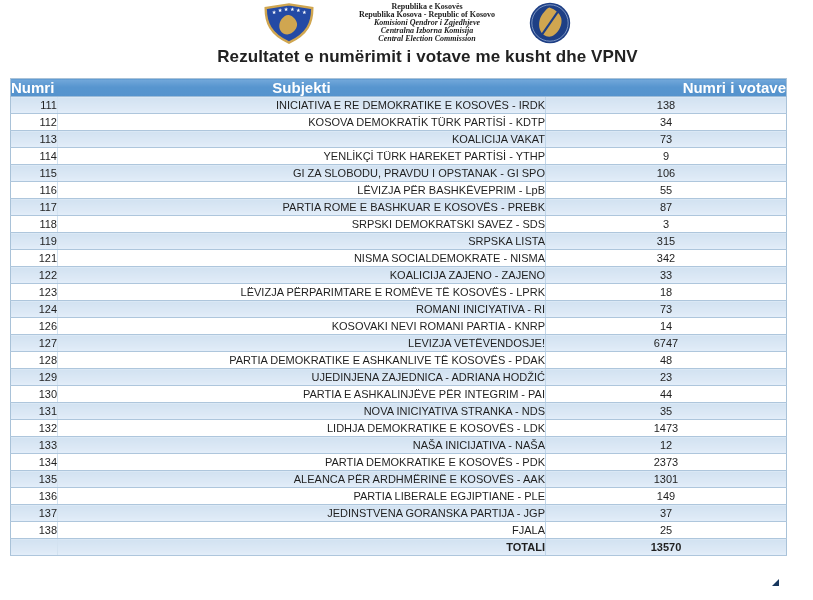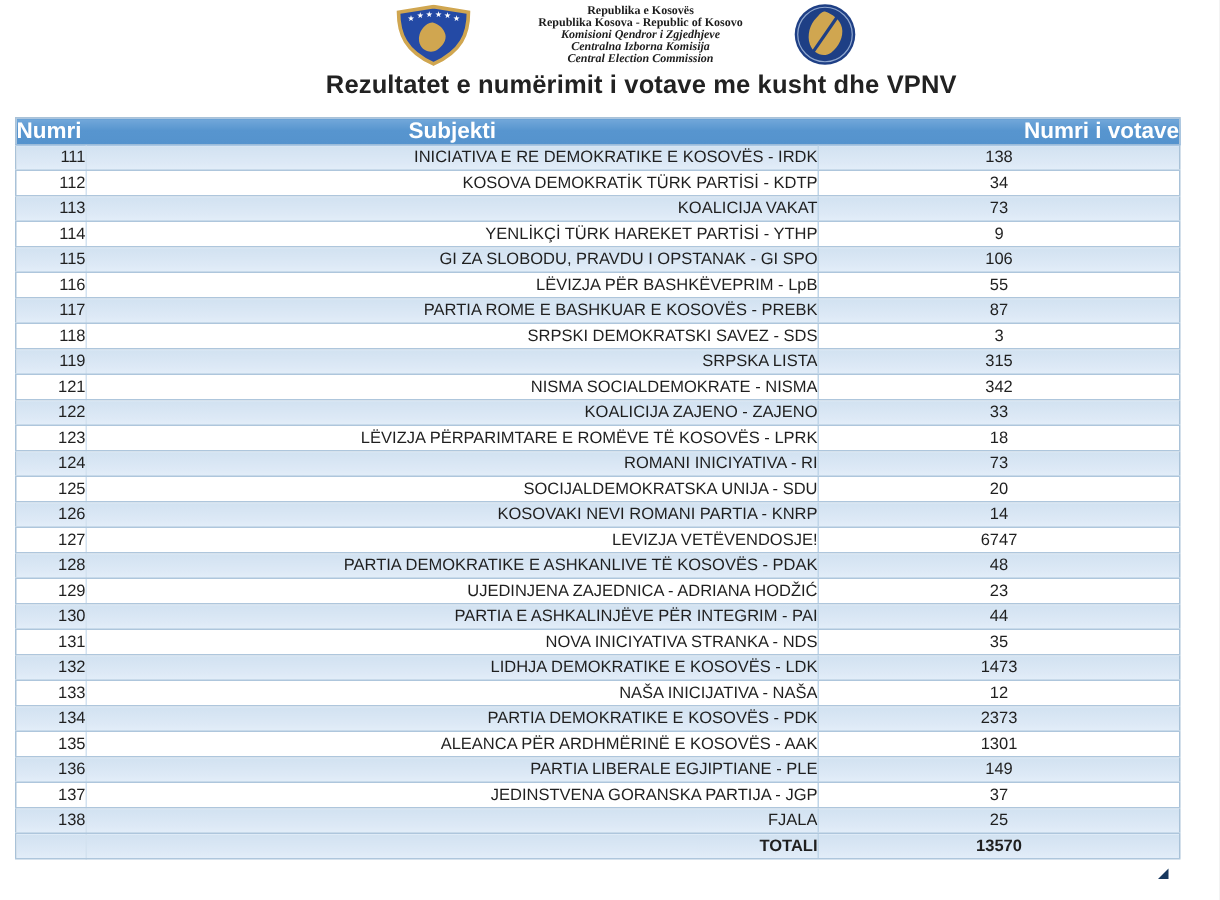--- a/index.html
+++ b/index.html
@@ -174,25 +174,20 @@
             <td class="cell-numri">123</td>
             <td class="cell-subjekti">LËVIZJA PËRPARIMTARE E ROMËVE TË KOSOVËS - LPRK</td>
             <td class="cell-votes">18</td>
           </tr>
           <tr>
             <td class="cell-numri">124</td>
             <td class="cell-subjekti">ROMANI INICIYATIVA - RI</td>
             <td class="cell-votes">73</td>
           </tr>
           <tr>
-            <td class="cell-numri">125</td>
-            <td class="cell-subjekti">SOCIJALDEMOKRATSKA UNIJA - SDU</td>
-            <td class="cell-votes">20</td>
-          </tr>
-          <tr>
             <td class="cell-numri">126</td>
             <td class="cell-subjekti">KOSOVAKI NEVI ROMANI PARTIA - KNRP</td>
             <td class="cell-votes">14</td>
           </tr>
           <tr>
             <td class="cell-numri">127</td>
             <td class="cell-subjekti">LEVIZJA VETËVENDOSJE!</td>
             <td class="cell-votes">6747</td>
           </tr>
           <tr>

